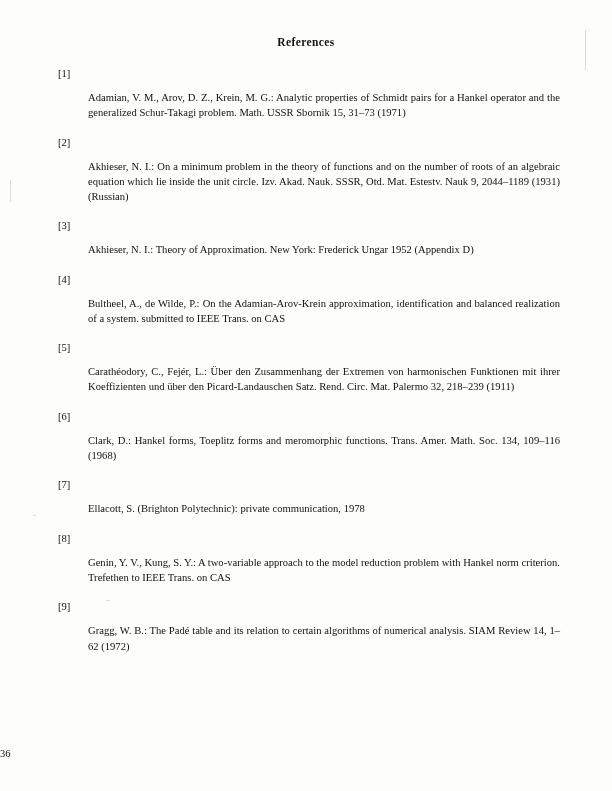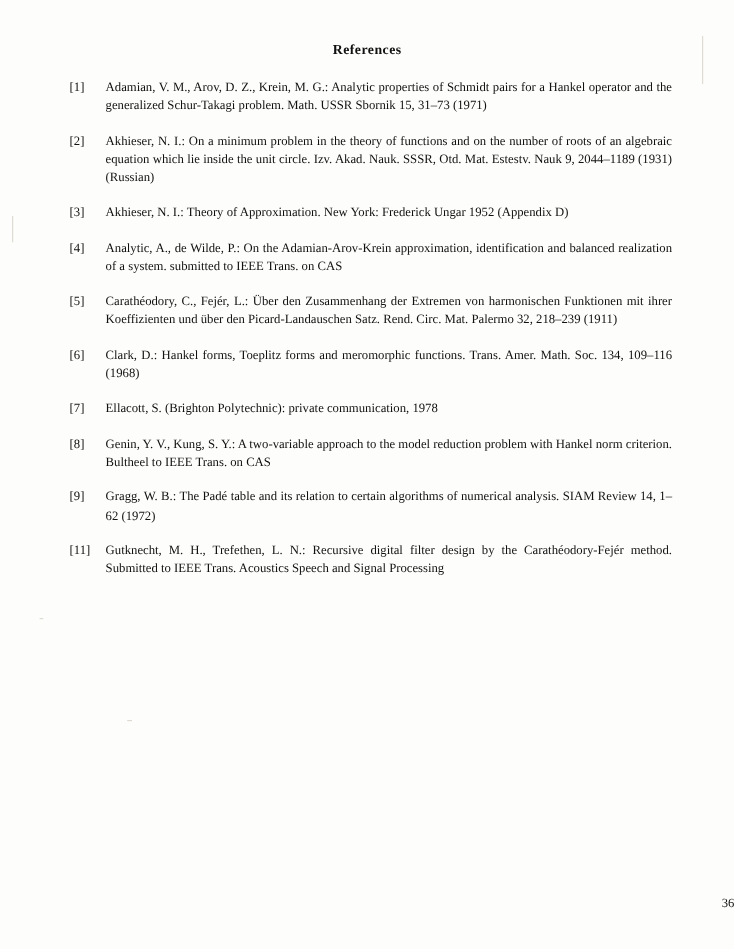--- a/index.html
+++ b/index.html
@@ -52,27 +52,28 @@
   }
   .ref-num.wide {
     width: 30px;
   }
   .ref-text {
     flex: 1 1 auto;
     text-align: justify;
     text-justify: inter-word;
     hyphens: manual;
     padding-right: 2px;
+    margin-top: 24px;
   }
   .page-number {
     position: absolute;
     left: 0;
     right: 0;
     top: 748px;
-    text-align: right;
+    text-align: left;
     font-size: 10.5px;
   }
   .edge-mark {
     position: absolute;
     background: #dedbd4;
   }
   .mark-a { left: 10px; top: 180px; width: 1px; height: 22px; }
   .mark-b { left: 585px; top: 30px; width: 1px; height: 40px; }
   .mark-c { left: 106px; top: 600px; width: 4px; height: 1px; }
   .mark-d { left: 33px; top: 515px; width: 3px; height: 1px; }
@@ -97,43 +98,39 @@
     <li class="ref-item">
       <span class="ref-num">[2]</span>
       <span class="ref-text">Akhieser, N. I.: On a minimum problem in the theory of functions and on the number of roots of an algebraic equation which lie inside the unit circle. Izv. Akad. Nauk. SSSR, Otd. Mat. Estestv. Nauk 9, 2044–1189 (1931) (Russian)</span>
     </li>
     <li class="ref-item">
       <span class="ref-num">[3]</span>
       <span class="ref-text">Akhieser, N. I.: Theory of Approximation. New York: Frederick Ungar 1952 (Appendix D)</span>
     </li>
     <li class="ref-item">
       <span class="ref-num">[4]</span>
-      <span class="ref-text">Analytic, A., de Wilde, P.: On the Adamian-Arov-Krein approximation, identification and balanced realization of a system. submitted to IEEE Trans. on CAS</span>
+      <span class="ref-text">Bultheel, A., de Wilde, P.: On the Adamian-Arov-Krein approximation, identification and balanced realization of a system. submitted to IEEE Trans. on CAS</span>
     </li>
     <li class="ref-item">
       <span class="ref-num">[5]</span>
       <span class="ref-text">Carathéodory, C., Fejér, L.: Über den Zusammenhang der Extremen von harmonischen Funktionen mit ihrer Koeffizienten und über den Picard-Landauschen Satz. Rend. Circ. Mat. Palermo 32, 218–239 (1911)</span>
     </li>
     <li class="ref-item">
       <span class="ref-num">[6]</span>
       <span class="ref-text">Clark, D.: Hankel forms, Toeplitz forms and meromorphic functions. Trans. Amer. Math. Soc. 134, 109–116 (1968)</span>
     </li>
     <li class="ref-item">
       <span class="ref-num">[7]</span>
       <span class="ref-text">Ellacott, S. (Brighton Polytechnic): private communication, 1978</span>
     </li>
     <li class="ref-item">
       <span class="ref-num">[8]</span>
-      <span class="ref-text">Genin, Y. V., Kung, S. Y.: A two-variable approach to the model reduction problem with Hankel norm criterion. Bultheel to IEEE Trans. on CAS</span>
+      <span class="ref-text">Genin, Y. V., Kung, S. Y.: A two-variable approach to the model reduction problem with Hankel norm criterion. Trefethen to IEEE Trans. on CAS</span>
     </li>
     <li class="ref-item">
       <span class="ref-num">[9]</span>
       <span class="ref-text">Gragg, W. B.: The Padé table and its relation to certain algorithms of numerical analysis. SIAM Review 14, 1–62 (1972)</span>
-    </li>
-    <li class="ref-item">
-      <span class="ref-num wide">[11]</span>
-      <span class="ref-text">Gutknecht, M. H., Trefethen, L. N.: Recursive digital filter design by the Carathéodory-Fejér method. Submitted to IEEE Trans. Acoustics Speech and Signal Processing</span>
     </li>
   </ul>
 
   <div class="page-number">36</div>
 
 </div>
 
 </body></html>

